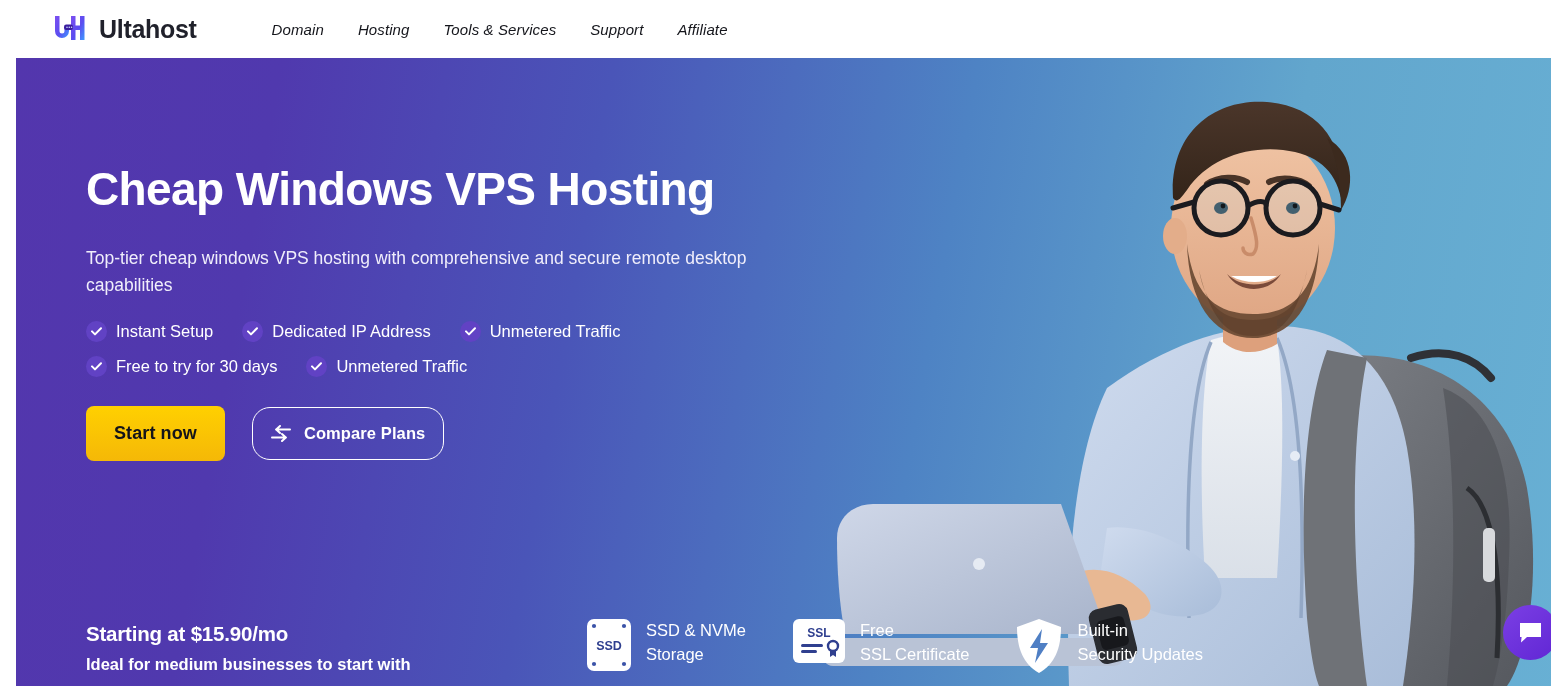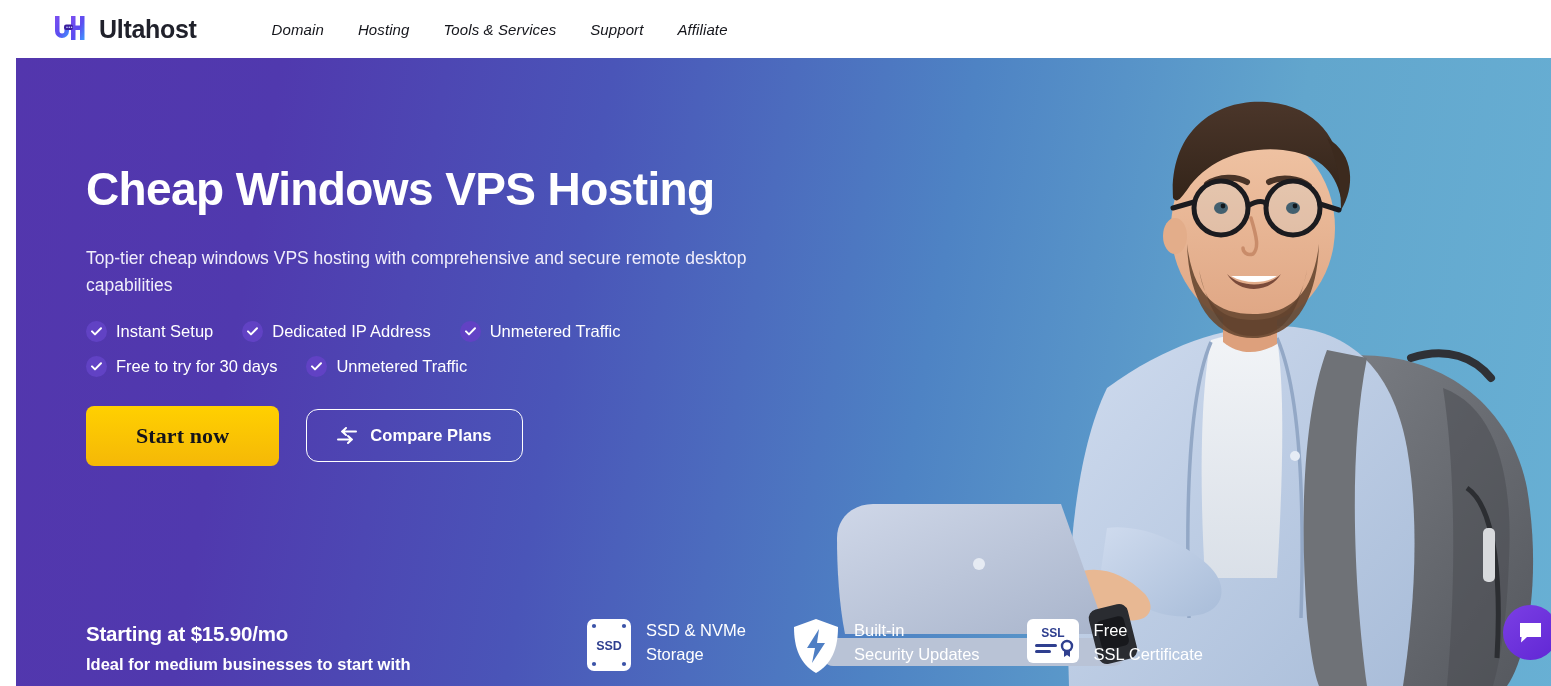--- a/index.html
+++ b/index.html
@@ -66,27 +66,27 @@
     width:21px; height:21px; border-radius:50%; background:#6142c4;
     display:flex; align-items:center; justify-content:center; flex:none;
   }
   .check svg { display:block; }
   .feature-label { font-size:16.5px; color:#fff; font-weight:400; }
 
   .cta-row { display:flex; align-items:center; gap:27px; margin-top:29px; }
   .btn-start {
     background:linear-gradient(180deg,#ffd000 0%,#f5b807 100%);
     color:#14141a; border:none; border-radius:8px;
-    font-size:22px; font-weight:600; padding:17px 50px; cursor:pointer;
-    font-family:Liberation Serif, serif; letter-spacing:0.1px;
+    font-size:18px; font-weight:600; padding:17px 28px; cursor:pointer;
+    font-family:Liberation Sans, sans-serif; letter-spacing:0.1px;
   }
   .btn-compare {
     background:transparent; color:#ffffff; border:1.5px solid #ffffff;
-    border-radius:12px; font-size:16.5px; font-weight:600;
-    padding:16px 30px; cursor:pointer; display:flex; align-items:center; gap:13px;
+    border-radius:18px; font-size:16.5px; font-weight:600;
+    padding:16px 18px; cursor:pointer; display:flex; align-items:center; gap:13px;
     font-family:"Liberation Sans",sans-serif; letter-spacing:0.1px;
   }
   .btn-compare svg { display:block; flex:none; }
 
   
   .bottom { position:absolute; left:0; bottom:0; width:1551px; height:86px; z-index:12; }
   .pricing { position:absolute; left:70px; bottom:12px; }
   .price-head { font-size:20.5px; font-weight:700; color:#ffffff; letter-spacing:-0.2px; }
   .price-sub { margin-top:9px; font-size:16.5px; font-weight:600; color:#ffffff; }
 
@@ -324,44 +324,44 @@
               <circle cx="38" cy="46" r="2.1" fill="#3b53a8"></circle>
               <text x="23" y="32" font-family="Liberation Sans, sans-serif" font-size="12.5" font-weight="bold" fill="#2f3f8f" text-anchor="middle">SSD</text>
             </svg>
           </span>
           <span class="badge-text">SSD &amp; NVMe
 Storage</span>
         </div>
 
         <div class="badge">
           <span class="badge-icon">
-            <svg width="48" height="56" viewBox="0 0 48 56">
-              <path d="M24 1 L46 9 C46 30 40 46 24 55 C8 46 2 30 2 9 Z" fill="#ffffff"></path>
-              <path d="M27 11 L15 30 L23 30 L20 45 L33 25 L25 25 Z" fill="#4f7fc4"></path>
-            </svg>
-          </span>
-          <span class="badge-text">Built-in
-Security Updates</span>
-        </div>
-
-        <div class="badge">
-          <span class="badge-icon">
             <svg width="54" height="46" viewBox="0 0 54 46">
               <rect x="1" y="1" width="52" height="44" rx="6" fill="#ffffff"></rect>
               <text x="27" y="19" font-family="Liberation Sans, sans-serif" font-size="12" font-weight="bold" fill="#2f3f8f" text-anchor="middle">SSL</text>
               <rect x="9" y="26" width="22" height="3" rx="1.5" fill="#2f3f8f"></rect>
               <rect x="9" y="32" width="16" height="3" rx="1.5" fill="#2f3f8f"></rect>
               <circle cx="41" cy="28" r="5" fill="none" stroke="#2f3f8f" stroke-width="2.4"></circle>
               <path d="M38 32 L38 39 L41 37 L44 39 L44 32" fill="#2f3f8f"></path>
             </svg>
           </span>
           <span class="badge-text">Free
 SSL Certificate</span>
         </div>
 
+        <div class="badge">
+          <span class="badge-icon">
+            <svg width="48" height="56" viewBox="0 0 48 56">
+              <path d="M24 1 L46 9 C46 30 40 46 24 55 C8 46 2 30 2 9 Z" fill="#ffffff"></path>
+              <path d="M27 11 L15 30 L23 30 L20 45 L33 25 L25 25 Z" fill="#4f7fc4"></path>
+            </svg>
+          </span>
+          <span class="badge-text">Built-in
+Security Updates</span>
+        </div>
+
       </div>
     </div>
 
     <button class="chat-fab">
       <span>
         <svg width="25" height="23" viewBox="0 0 25 23">
           <path d="M2 2 H23 V16 H9 L3 21.5 L3.6 16 H2 Z" fill="#ffffff"></path>
         </svg>
       </span>
     </button>

